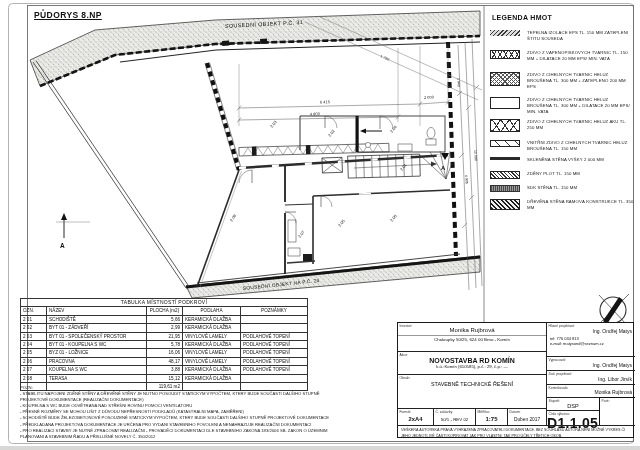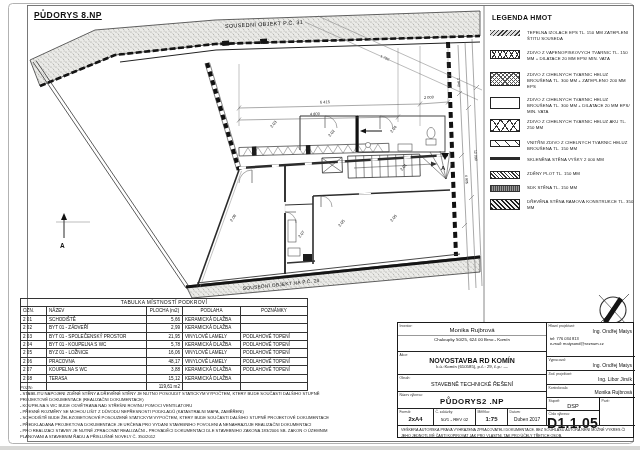--- a/index.html
+++ b/index.html
@@ -395,24 +395,20 @@
     </div>
     <div class="cell" style="left:0;top:28px;width:148px;height:23px;border-left:none;">
       <span class="lab">Akce:</span>
       <div style="margin-top:4.5px;text-align:center;font-size:7px;font-weight:bold;">NOVOSTAVBA RD KOMÍN</div>
       <div style="text-align:center;font-size:4.3px;">k.ú.:Komín (610585), p.č.: 29, č.p.: —</div>
     </div>
     <div class="cell" style="left:0;top:51px;width:148px;height:17px;border-left:none;">
       <span class="lab">Obsah:</span>
       <div style="margin-top:6px;text-align:center;font-size:5.4px;">STAVEBNĚ TECHNICKÉ ŘEŠENÍ</div>
     </div>
-    <div class="cell" style="left:0;top:68px;width:148px;height:17px;border-left:none;">
-      <span class="lab">Název výkresu:</span>
-      <div style="margin-top:5px;text-align:center;font-size:7.8px;font-weight:600;letter-spacing:.5px;">PŮDORYS2 .NP</div>
-    </div>
     <div class="cell" style="left:0;top:85px;width:35px;height:17px;border-left:none;">
       <span class="lab">Formát:</span>
       <div style="margin-top:7px;text-align:center;font-size:5.8px;font-weight:bold;">2xA4</div>
     </div>
     <div class="cell" style="left:35px;top:85px;width:42px;height:17px;">
       <span class="lab">Č. zakázky:</span>
       <div style="margin-top:8px;text-align:center;font-size:4.4px;">50/1 - REV 02</div>
     </div>
     <div class="cell" style="left:77px;top:85px;width:32px;height:17px;">
       <span class="lab">Měřítko:</span>

